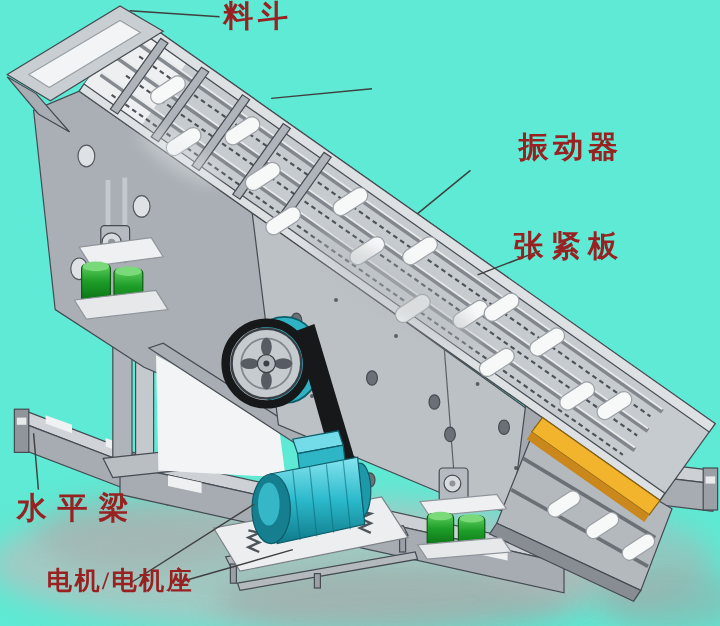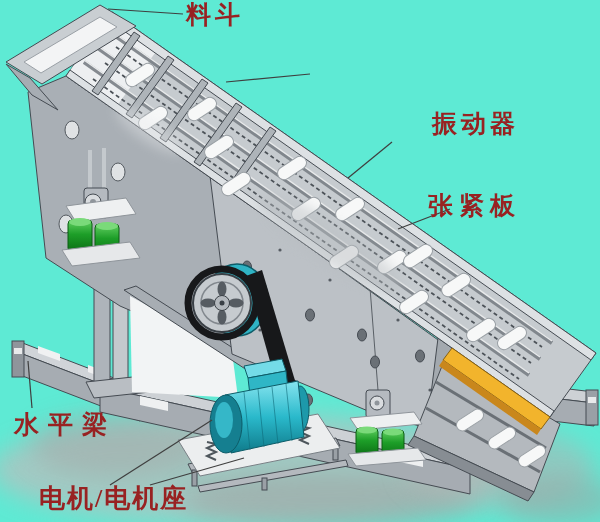--- a/index.html
+++ b/index.html
@@ -14,21 +14,21 @@
     position:absolute;white-space:nowrap;
     color:#982222;font-weight:bold;font-size:25px;
     font-family:"Liberation Serif","DejaVu Serif",serif;
     letter-spacing:4px;line-height:1;
   }
   .lbl-hopper{left:186px;top:2px;}
   .lbl-screenbox{left:313px;top:61px;}
   .lbl-vibrator{left:396px;top:111px;margin-left:36px;}
   .lbl-tension{left:428px;top:193px;letter-spacing:6px;}
   .lbl-beam{left:14px;top:412px;letter-spacing:9px;text-align:right;}
-  .lbl-motor{left:39px;top:486px;font-size:26px;letter-spacing:2px;}
+  .lbl-motor{left:39px;top:474px;font-size:21px;letter-spacing:2px;}
   .lbl-spring{left:477px;top:476px;letter-spacing:2px;color:#8d2020;}
   .brand{
     position:absolute;left:436px;top:38px;white-space:nowrap;
     color:#2f2f2f;font-weight:600;font-size:27px;letter-spacing:3px;
     font-family:"Liberation Sans","DejaVu Sans",sans-serif;line-height:1;
   }
 </style>
 </head>
 <body>
 

